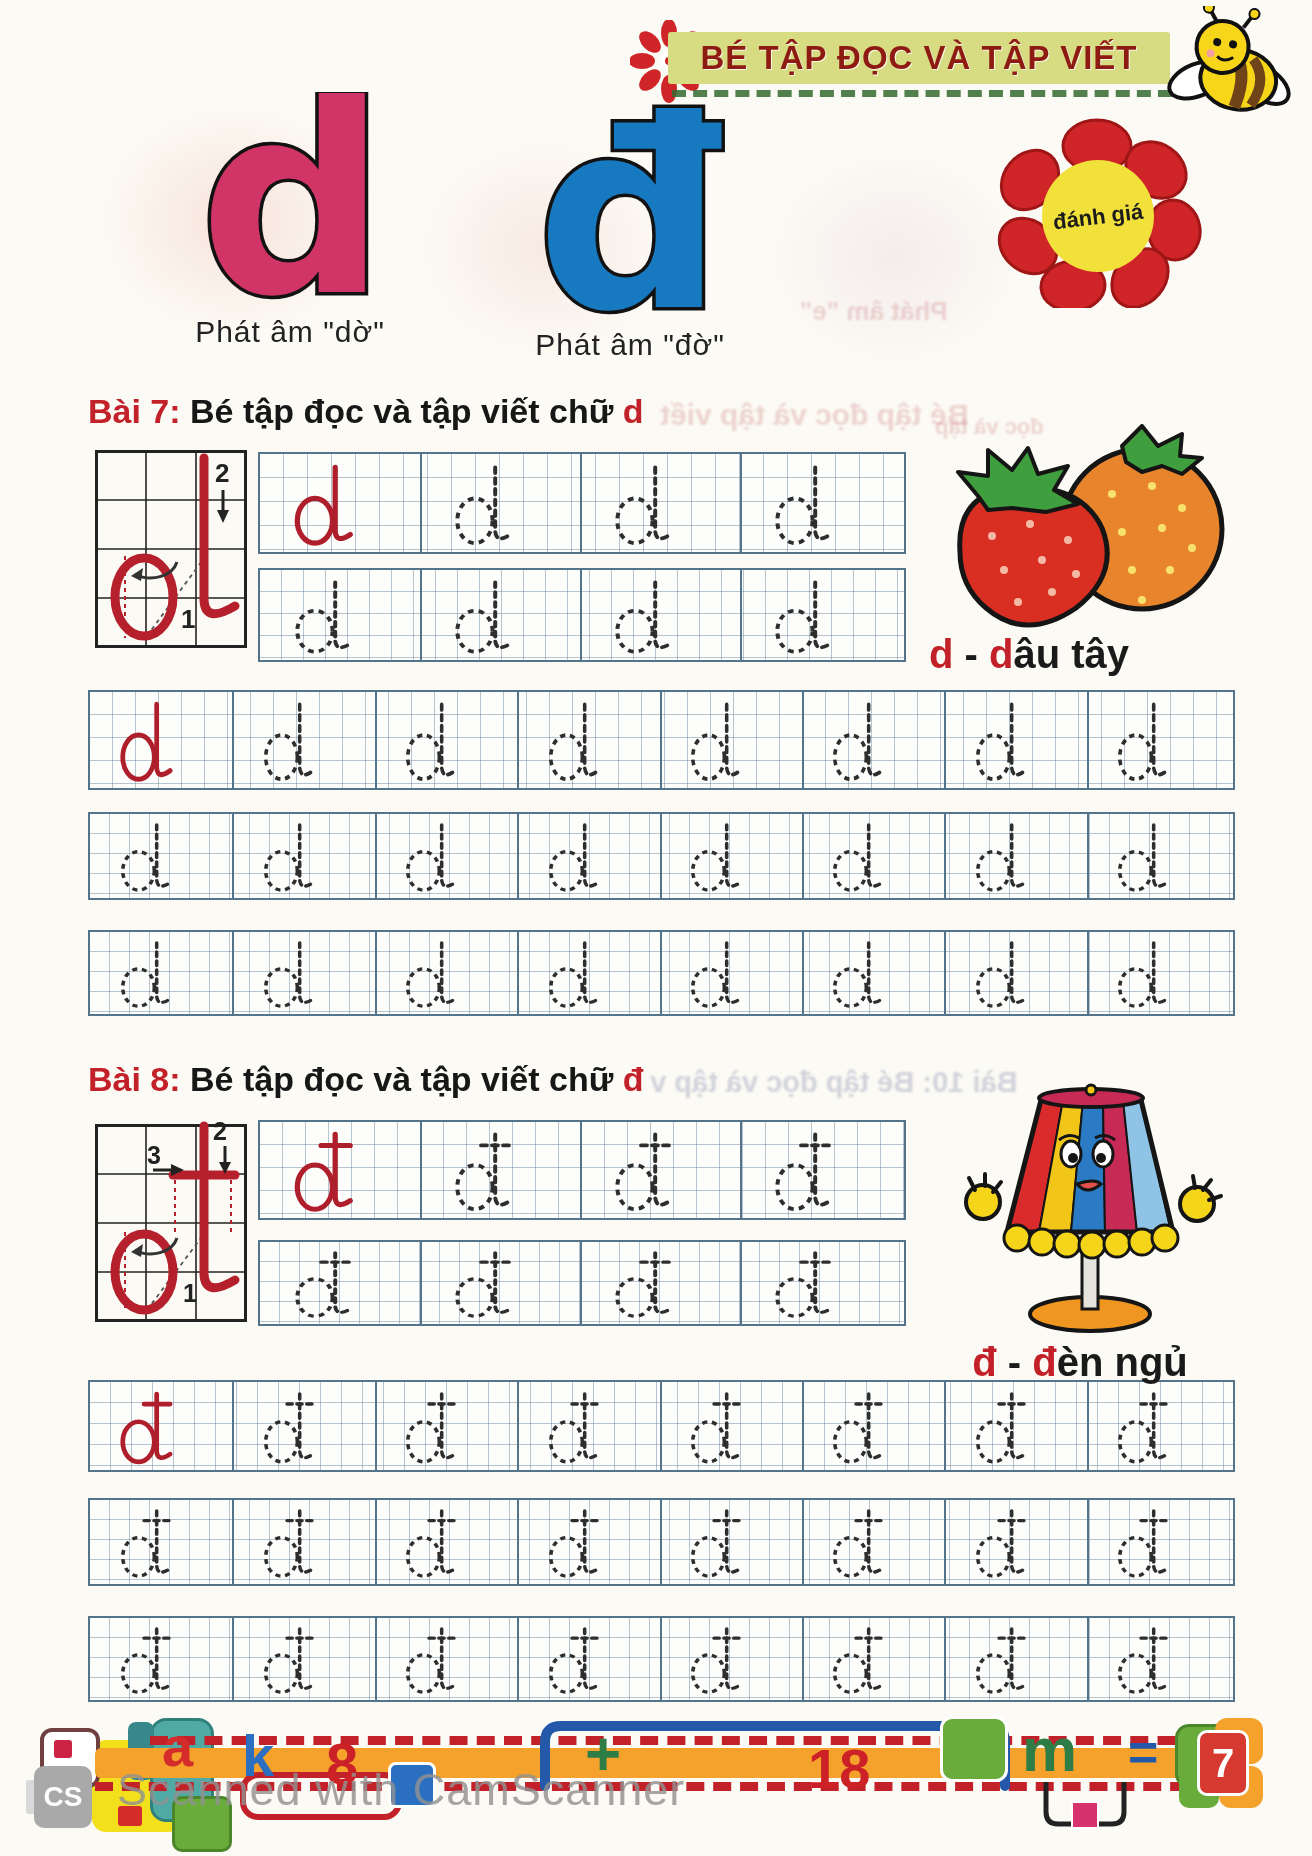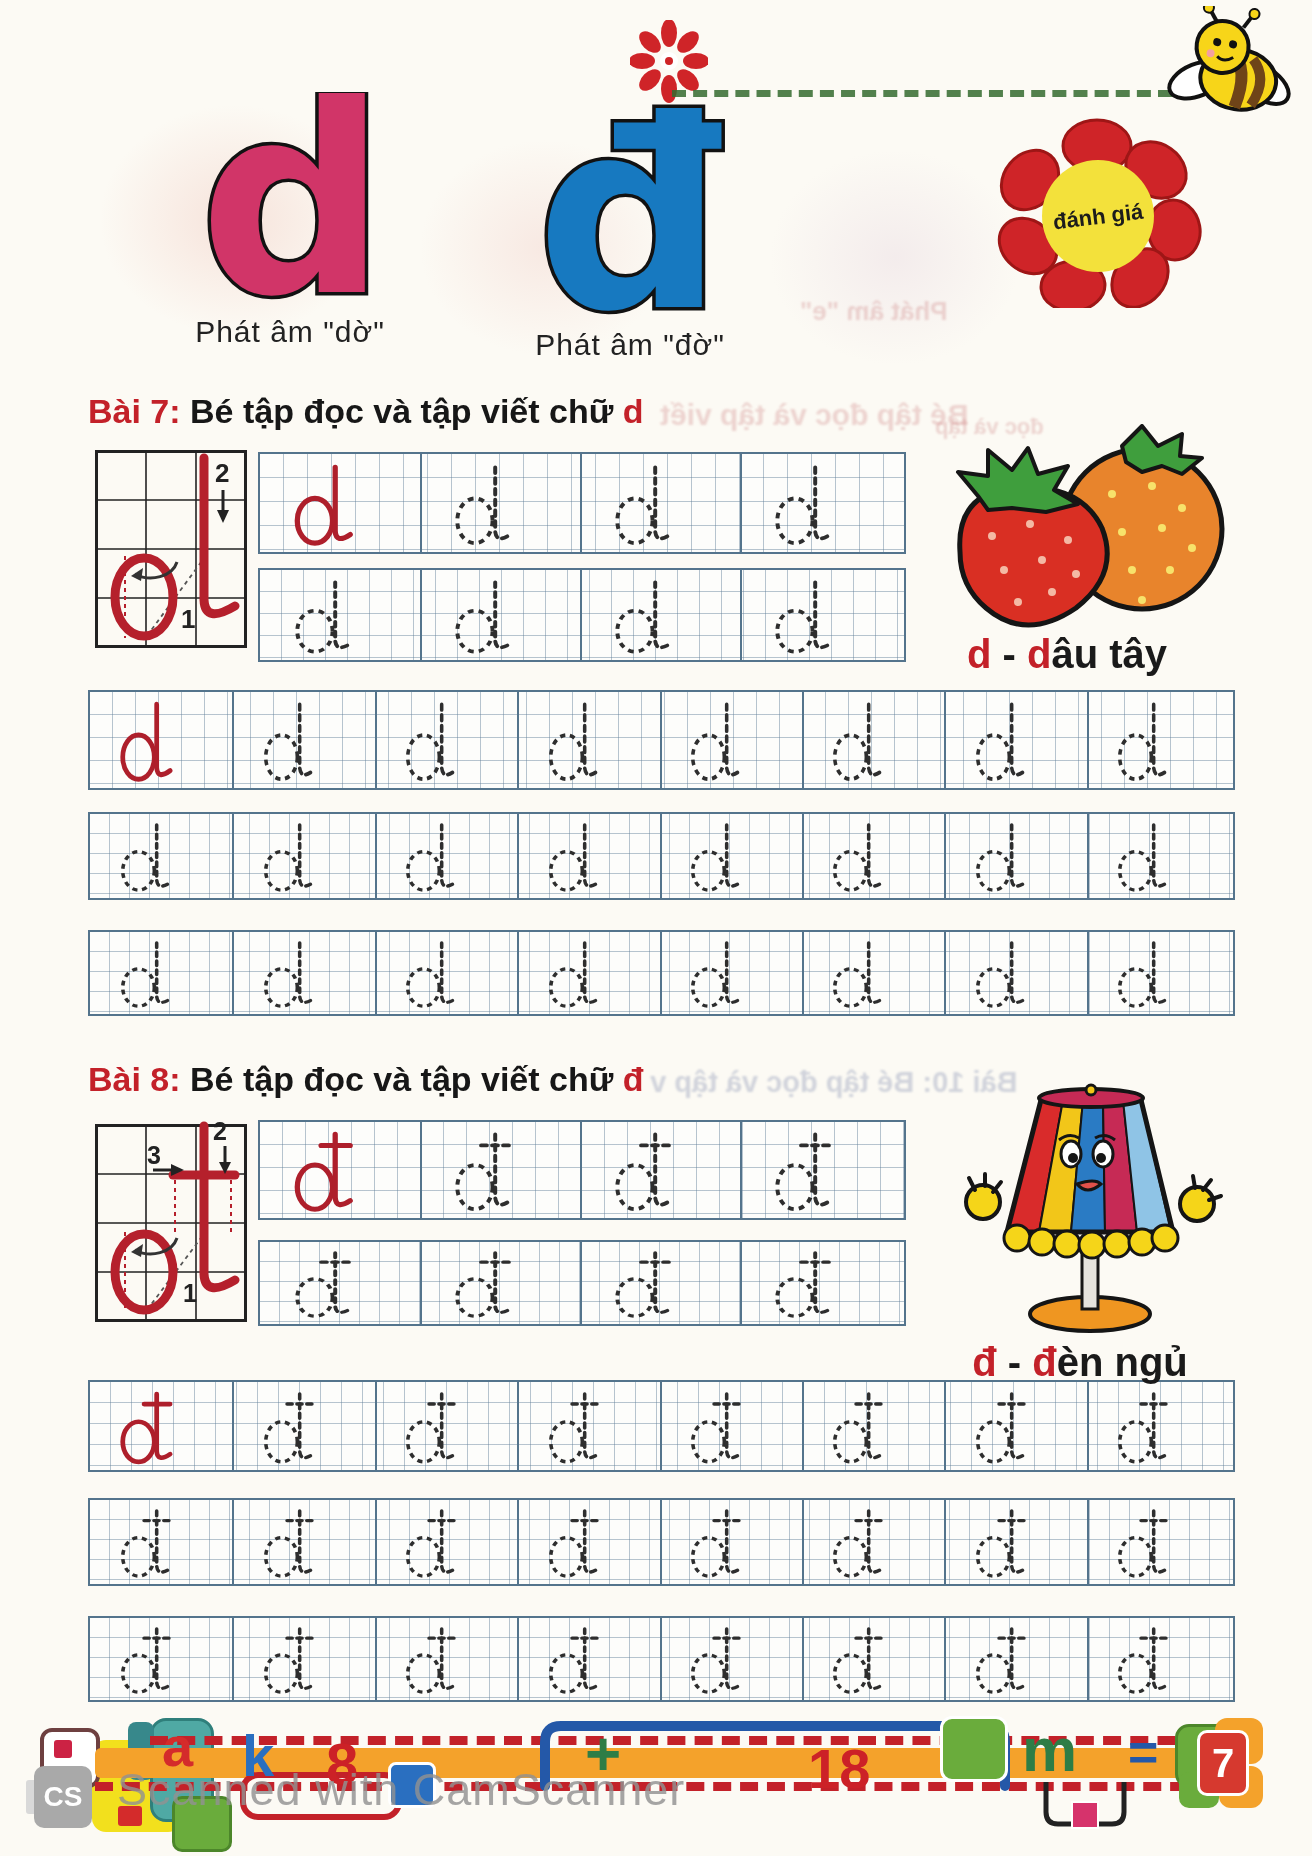--- a/index.html
+++ b/index.html
@@ -46,20 +46,23 @@
       <ellipse cx="12" cy="41" rx="13" ry="8"></ellipse>
         <ellipse cx="66" cy="41" rx="13" ry="8"></ellipse>
       <ellipse cx="20" cy="22" rx="8" ry="13" transform="rotate(-45 20 22)"></ellipse>
       <ellipse cx="58" cy="22" rx="8" ry="13" transform="rotate(45 58 22)"></ellipse>
       <ellipse cx="20" cy="60" rx="8" ry="13" transform="rotate(45 20 60)"></ellipse>
       <ellipse cx="58" cy="60" rx="8" ry="13" transform="rotate(-45 58 60)"></ellipse>
     </g>
     <circle cx="39" cy="41" r="9" fill="#fff"></circle>
       <circle cx="39" cy="41" r="4" fill="#cf2428"></circle>
   </svg>
+  <div class="abs banner" style="left:668px;top:32px;width:502px;height:52px;">
+    <span>BÉ TẬP ĐỌC VÀ TẬP VIẾT</span>
+  </div>
   <div class="abs dashline" style="left:672px;top:90px;width:500px;"></div>
   <svg class="abs" style="left:1152px;top:6px;" width="155" height="120" viewBox="0 0 155 120">
     <g transform="rotate(8 77 60)">
       <ellipse cx="48" cy="78" rx="30" ry="16" fill="#fff" stroke="#111" stroke-width="4" transform="rotate(-30 48 78)"></ellipse>
       <ellipse cx="112" cy="72" rx="30" ry="16" fill="#fff" stroke="#111" stroke-width="4" transform="rotate(25 112 72)"></ellipse>
       <line x1="62" y1="22" x2="50" y2="6" stroke="#111" stroke-width="4"></line>
         <circle cx="49" cy="5" r="5" fill="#f7d519" stroke="#111" stroke-width="2"></circle>
       <line x1="86" y1="20" x2="94" y2="6" stroke="#111" stroke-width="4"></line>
         <circle cx="95" cy="5" r="5" fill="#f7d519" stroke="#111" stroke-width="2"></circle>
       <ellipse cx="88" cy="72" rx="38" ry="30" fill="#f7d519" stroke="#111" stroke-width="4"></ellipse>
@@ -410,21 +413,21 @@
         <circle cx="100" cy="100" r="4"></circle>
         <circle cx="138" cy="116" r="4"></circle>
       <circle cx="74" cy="146" r="4"></circle>
         <circle cx="112" cy="136" r="4"></circle>
         <circle cx="146" cy="150" r="4"></circle>
       <circle cx="88" cy="178" r="4"></circle>
         <circle cx="122" cy="168" r="4"></circle>
     </g>
   </g>
 </svg>
-<div class="abs caption" style="left:912px;top:632px;width:310px;">
+<div class="abs caption" style="left:874px;top:632px;width:310px;">
   <span class="red">d</span><span> - </span><span class="red">d</span><span>âu tây</span>
 </div>
 
 <div class="abs lesson-heading" style="left:88px;top:1060px;">
   <span class="red">Bài 8:</span><span> Bé tập đọc và tập viết chữ </span><span class="red">đ</span>
 </div>
 <div class="abs ghost" style="left:650px;top:1066px;font-size:29px;color:rgba(130,140,175,.35);">Bài 10: Bé tập đọc và tập v</div>
 
 <svg class="abs" style="left:95px;top:1120px;" width="152" height="202" viewBox="0 0 152 202">
   <rect x="1.5" y="5.5" width="149" height="195" fill="none" stroke="#222" stroke-width="3"></rect>

